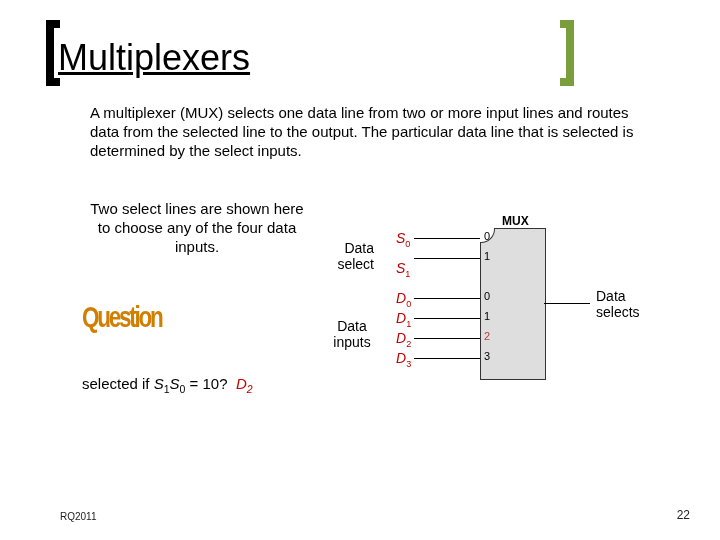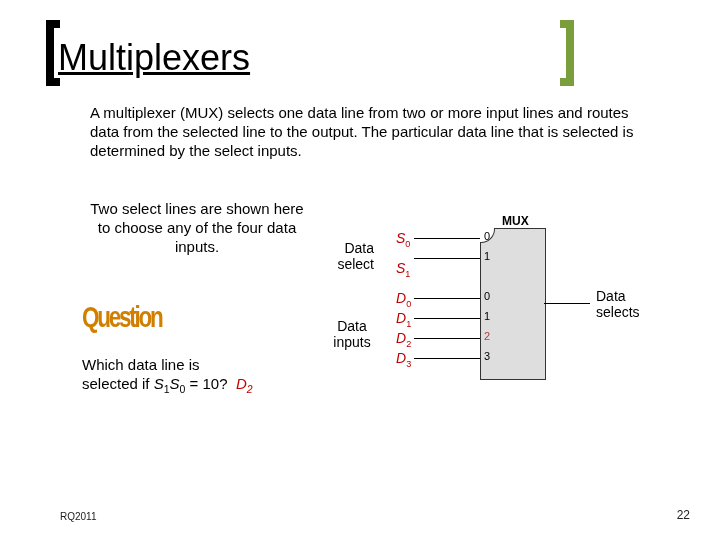--- a/index.html
+++ b/index.html
@@ -173,21 +173,21 @@
   <h1 class="title">Multiplexers</h1>
 </div>
 
 <div class="intro">A multiplexer (MUX) selects one data line from two or more input lines and routes data from the selected line to the output. The particular data line that is selected is determined by the select inputs.</div>
 
 <div class="body-left">Two select lines are shown here to choose any of the four data inputs.</div>
 
 <div class="question-word">Question</div>
 
 <div class="question-text">
-  <span>Which data line is</span><br>
+  <br>
   <span>selected if </span><i><span>S</span></i><span class="sub">1</span><i><span>S</span></i><span class="sub">0</span><span> = 10?</span>
   &nbsp;<span class="answer"><span>D</span><span class="ss sub">2</span></span>
 </div>
 
 <div class="diagram">
   <div class="mux-label">MUX</div>
   <div class="mux-body"></div>
 
   <div class="sel-label" style="left:0px; top:40px; width:44px; text-align:right;">
     <span>Data select</span>

